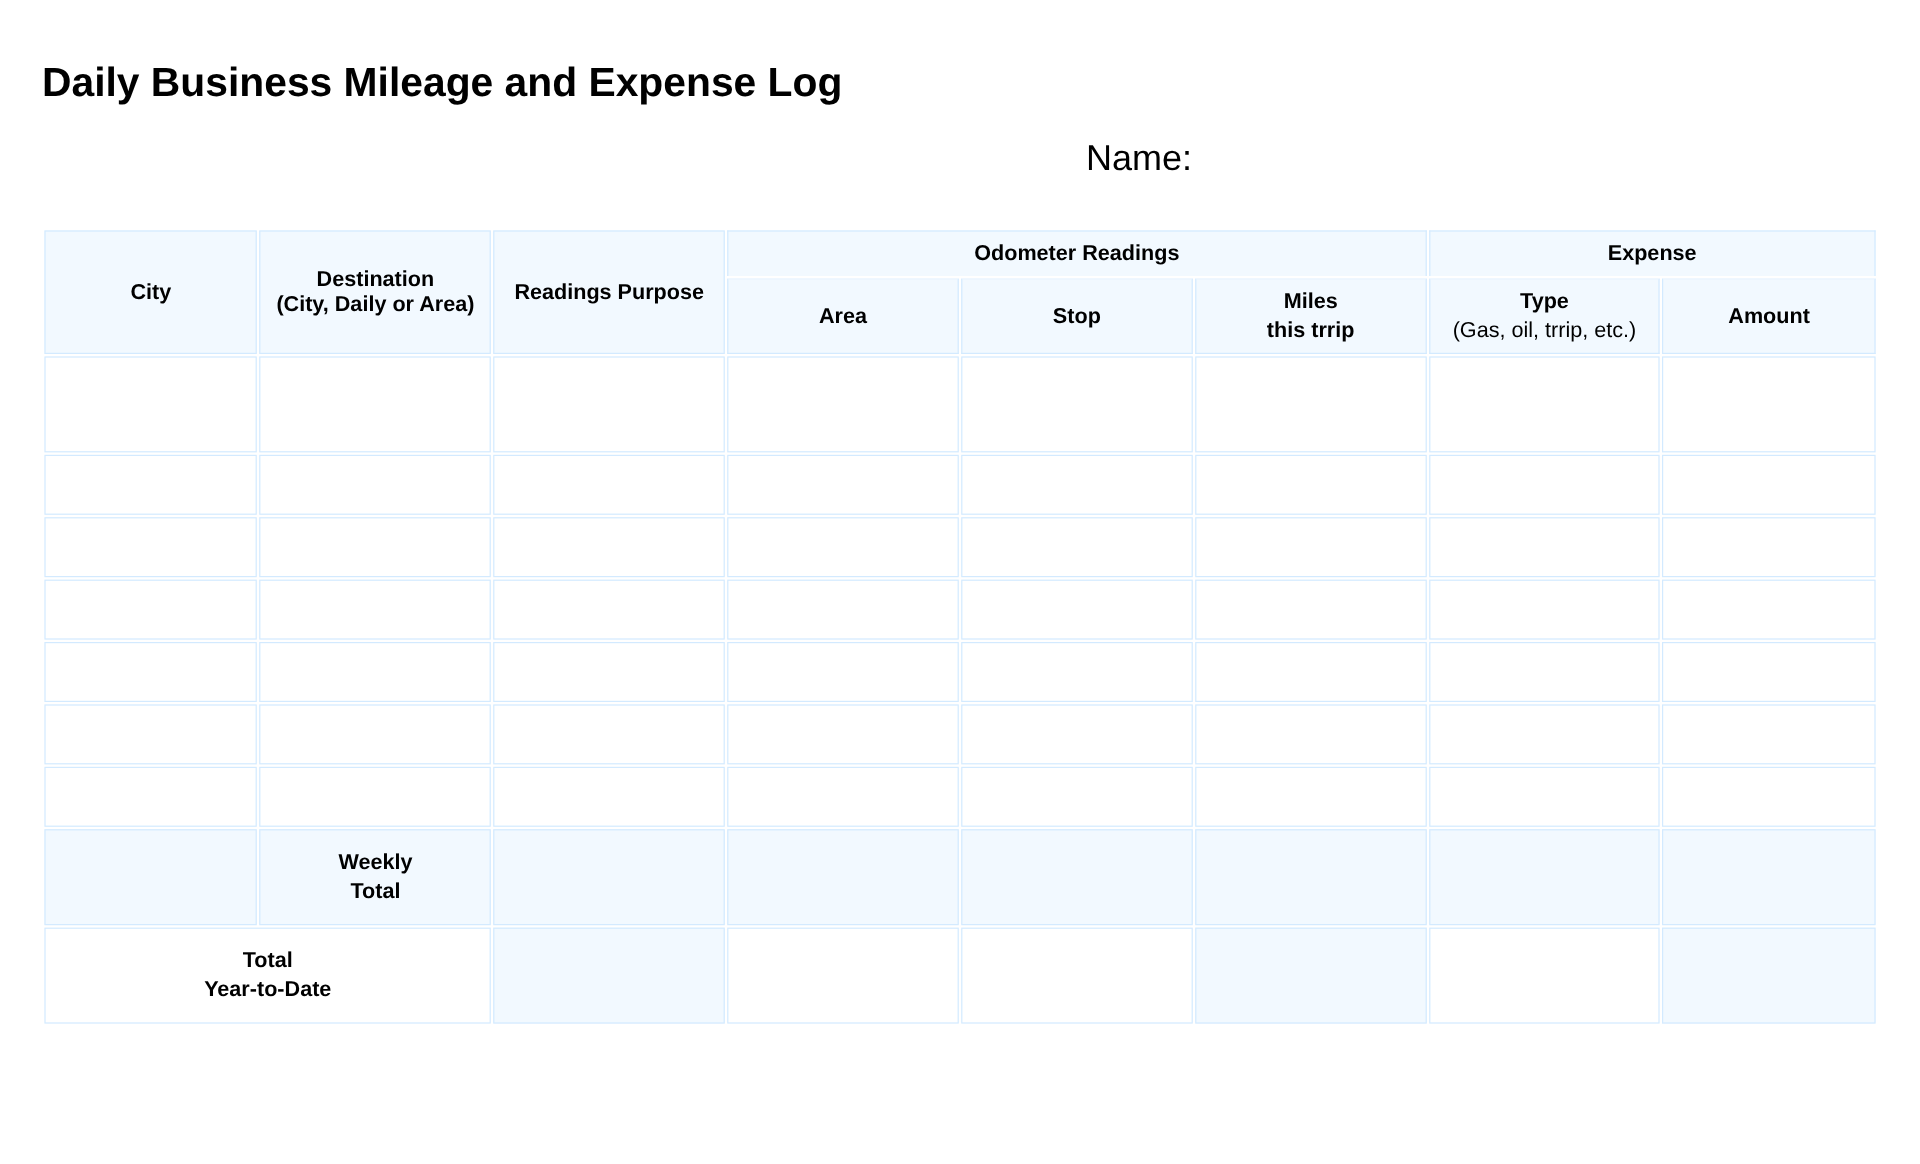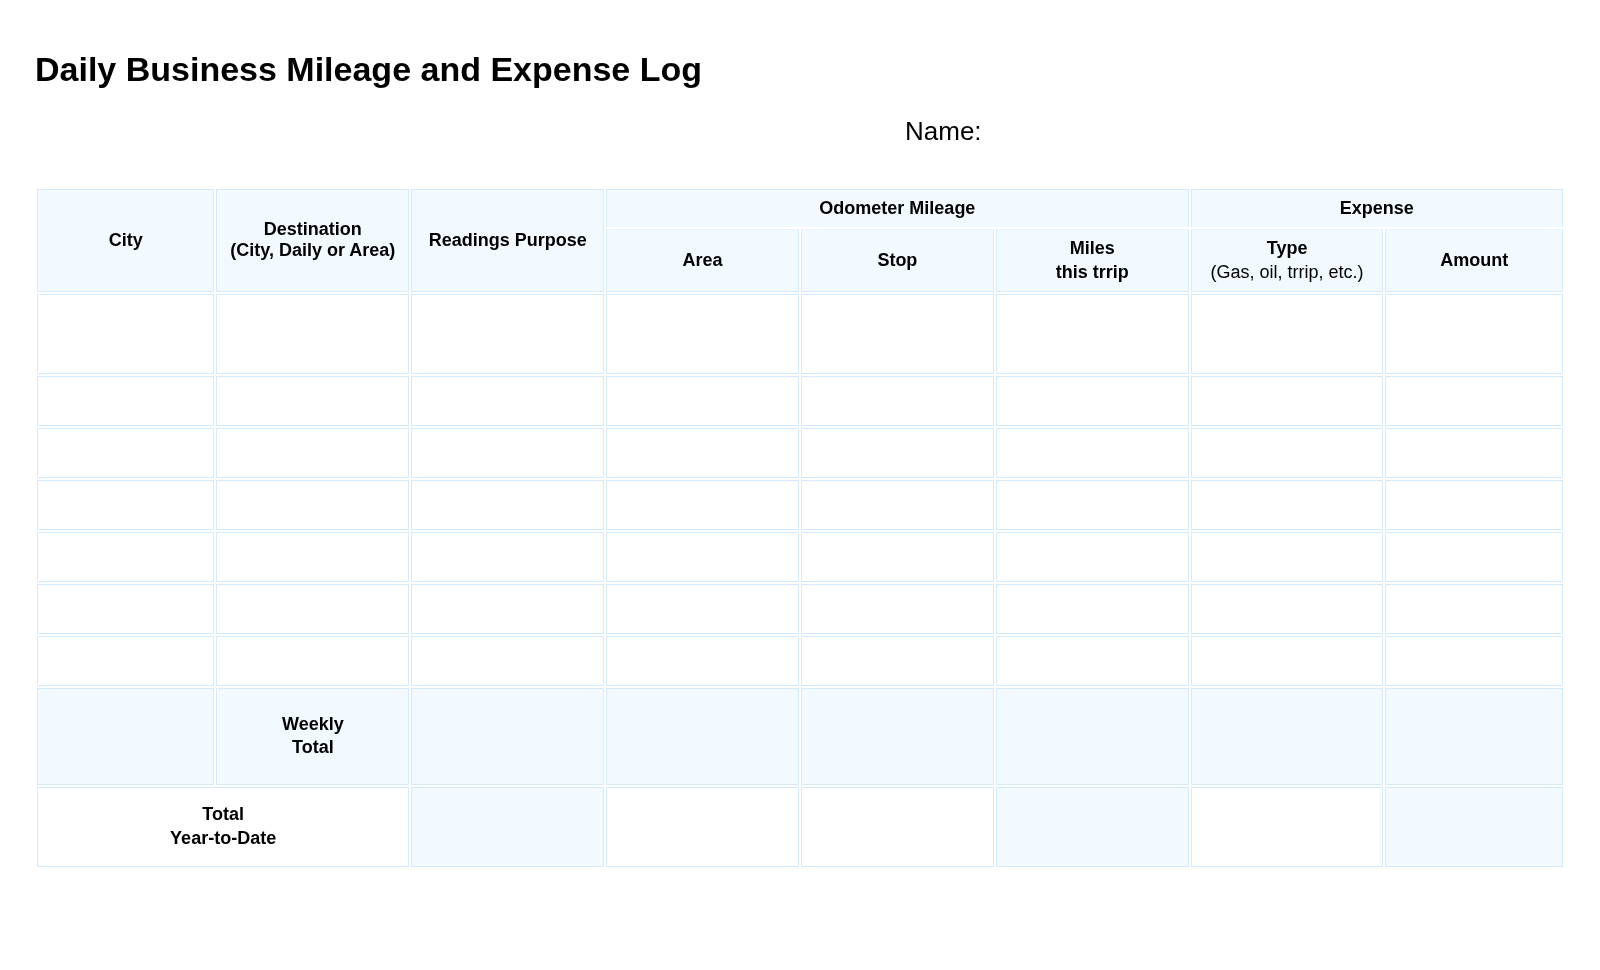--- a/index.html
+++ b/index.html
@@ -14,21 +14,21 @@
       font-family: -apple-system, BlinkMacSystemFont, "Segoe UI", Helvetica, Arial, sans-serif;
       color: #000;
       padding: 50px 35px 0 35px;
     }
     h1.page-title {
       font-size: 34px;
       font-weight: 600;
       margin-bottom: 27px;
     }
     .name-line {
-      font-size: 26px;
+      font-size: 30px;
       font-weight: 500;
       text-align: left;
       margin-left: 870px;
       margin-bottom: 40px;
     }
     table.log-table {
       width: 100%;
       border-collapse: separate;
       border-spacing: 2px;
       table-layout: fixed;
@@ -74,21 +74,21 @@
     tr.data-row td {
       background: #ffffff;
       height: 50px;
     }
     tr.data-row.first td {
       height: 80px;
     }
     
     tr.weekly-total td {
       background: #f2f9ff;
-      height: 97px;
+      height: 80px;
       font-weight: 600;
       line-height: 1.3;
     }
     
     tr.ytd-row td {
       background: #ffffff;
       height: 80px;
       font-weight: 600;
       line-height: 1.3;
     }
@@ -129,21 +129,21 @@
       <th rowspan="2" class="rowspan-head">
         <span class="bold">City</span>
       </th>
       <th rowspan="2" class="rowspan-head">
         <span class="bold">Destination</span><br>
         <span>(City, Daily or Area)</span>
       </th>
       <th rowspan="2" class="rowspan-head">
         <span class="bold">Readings Purpose</span>
       </th>
-      <th colspan="3" class="group-head">Odometer Mileage</th>
+      <th colspan="3" class="group-head">Odometer Readings</th>
       <th colspan="2" class="group-head">Expense</th>
     </tr>
     <tr class="header-sub">
       <th class="sub-under-group">
         <span class="bold">Area</span>
       </th>
       <th class="sub-under-group">
         <span class="bold">Stop</span>
       </th>
       <th class="sub-under-group">

